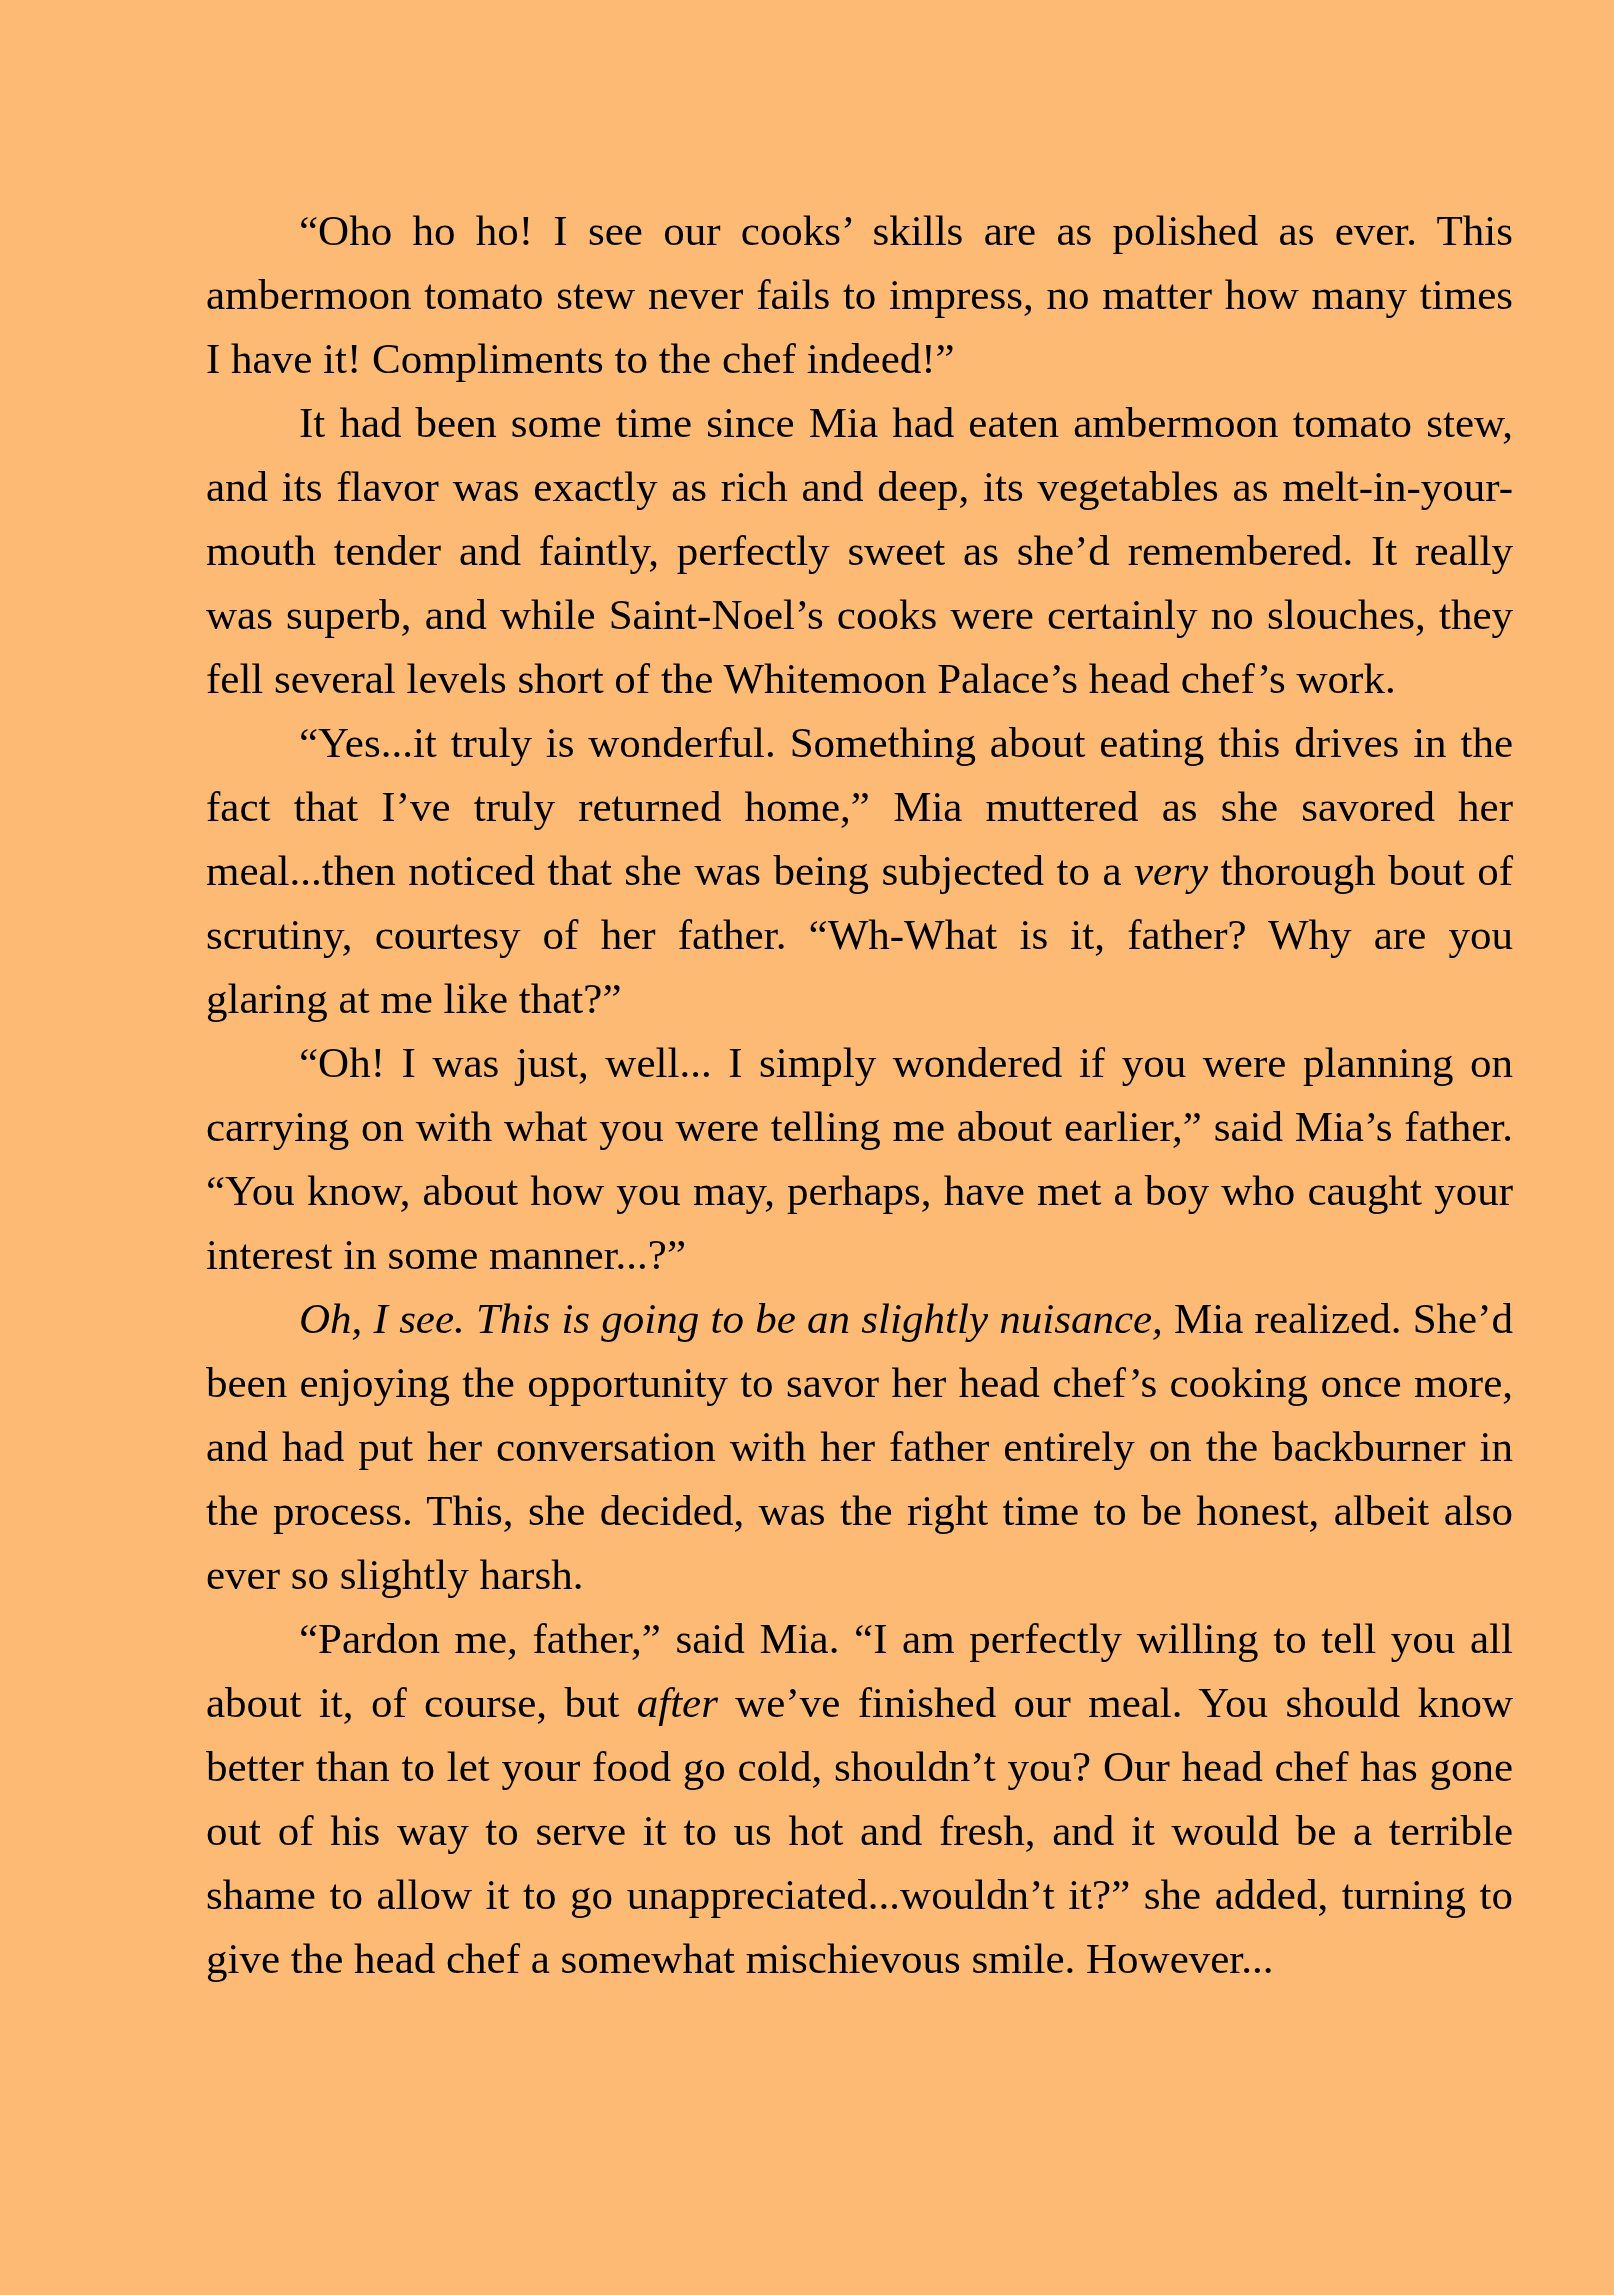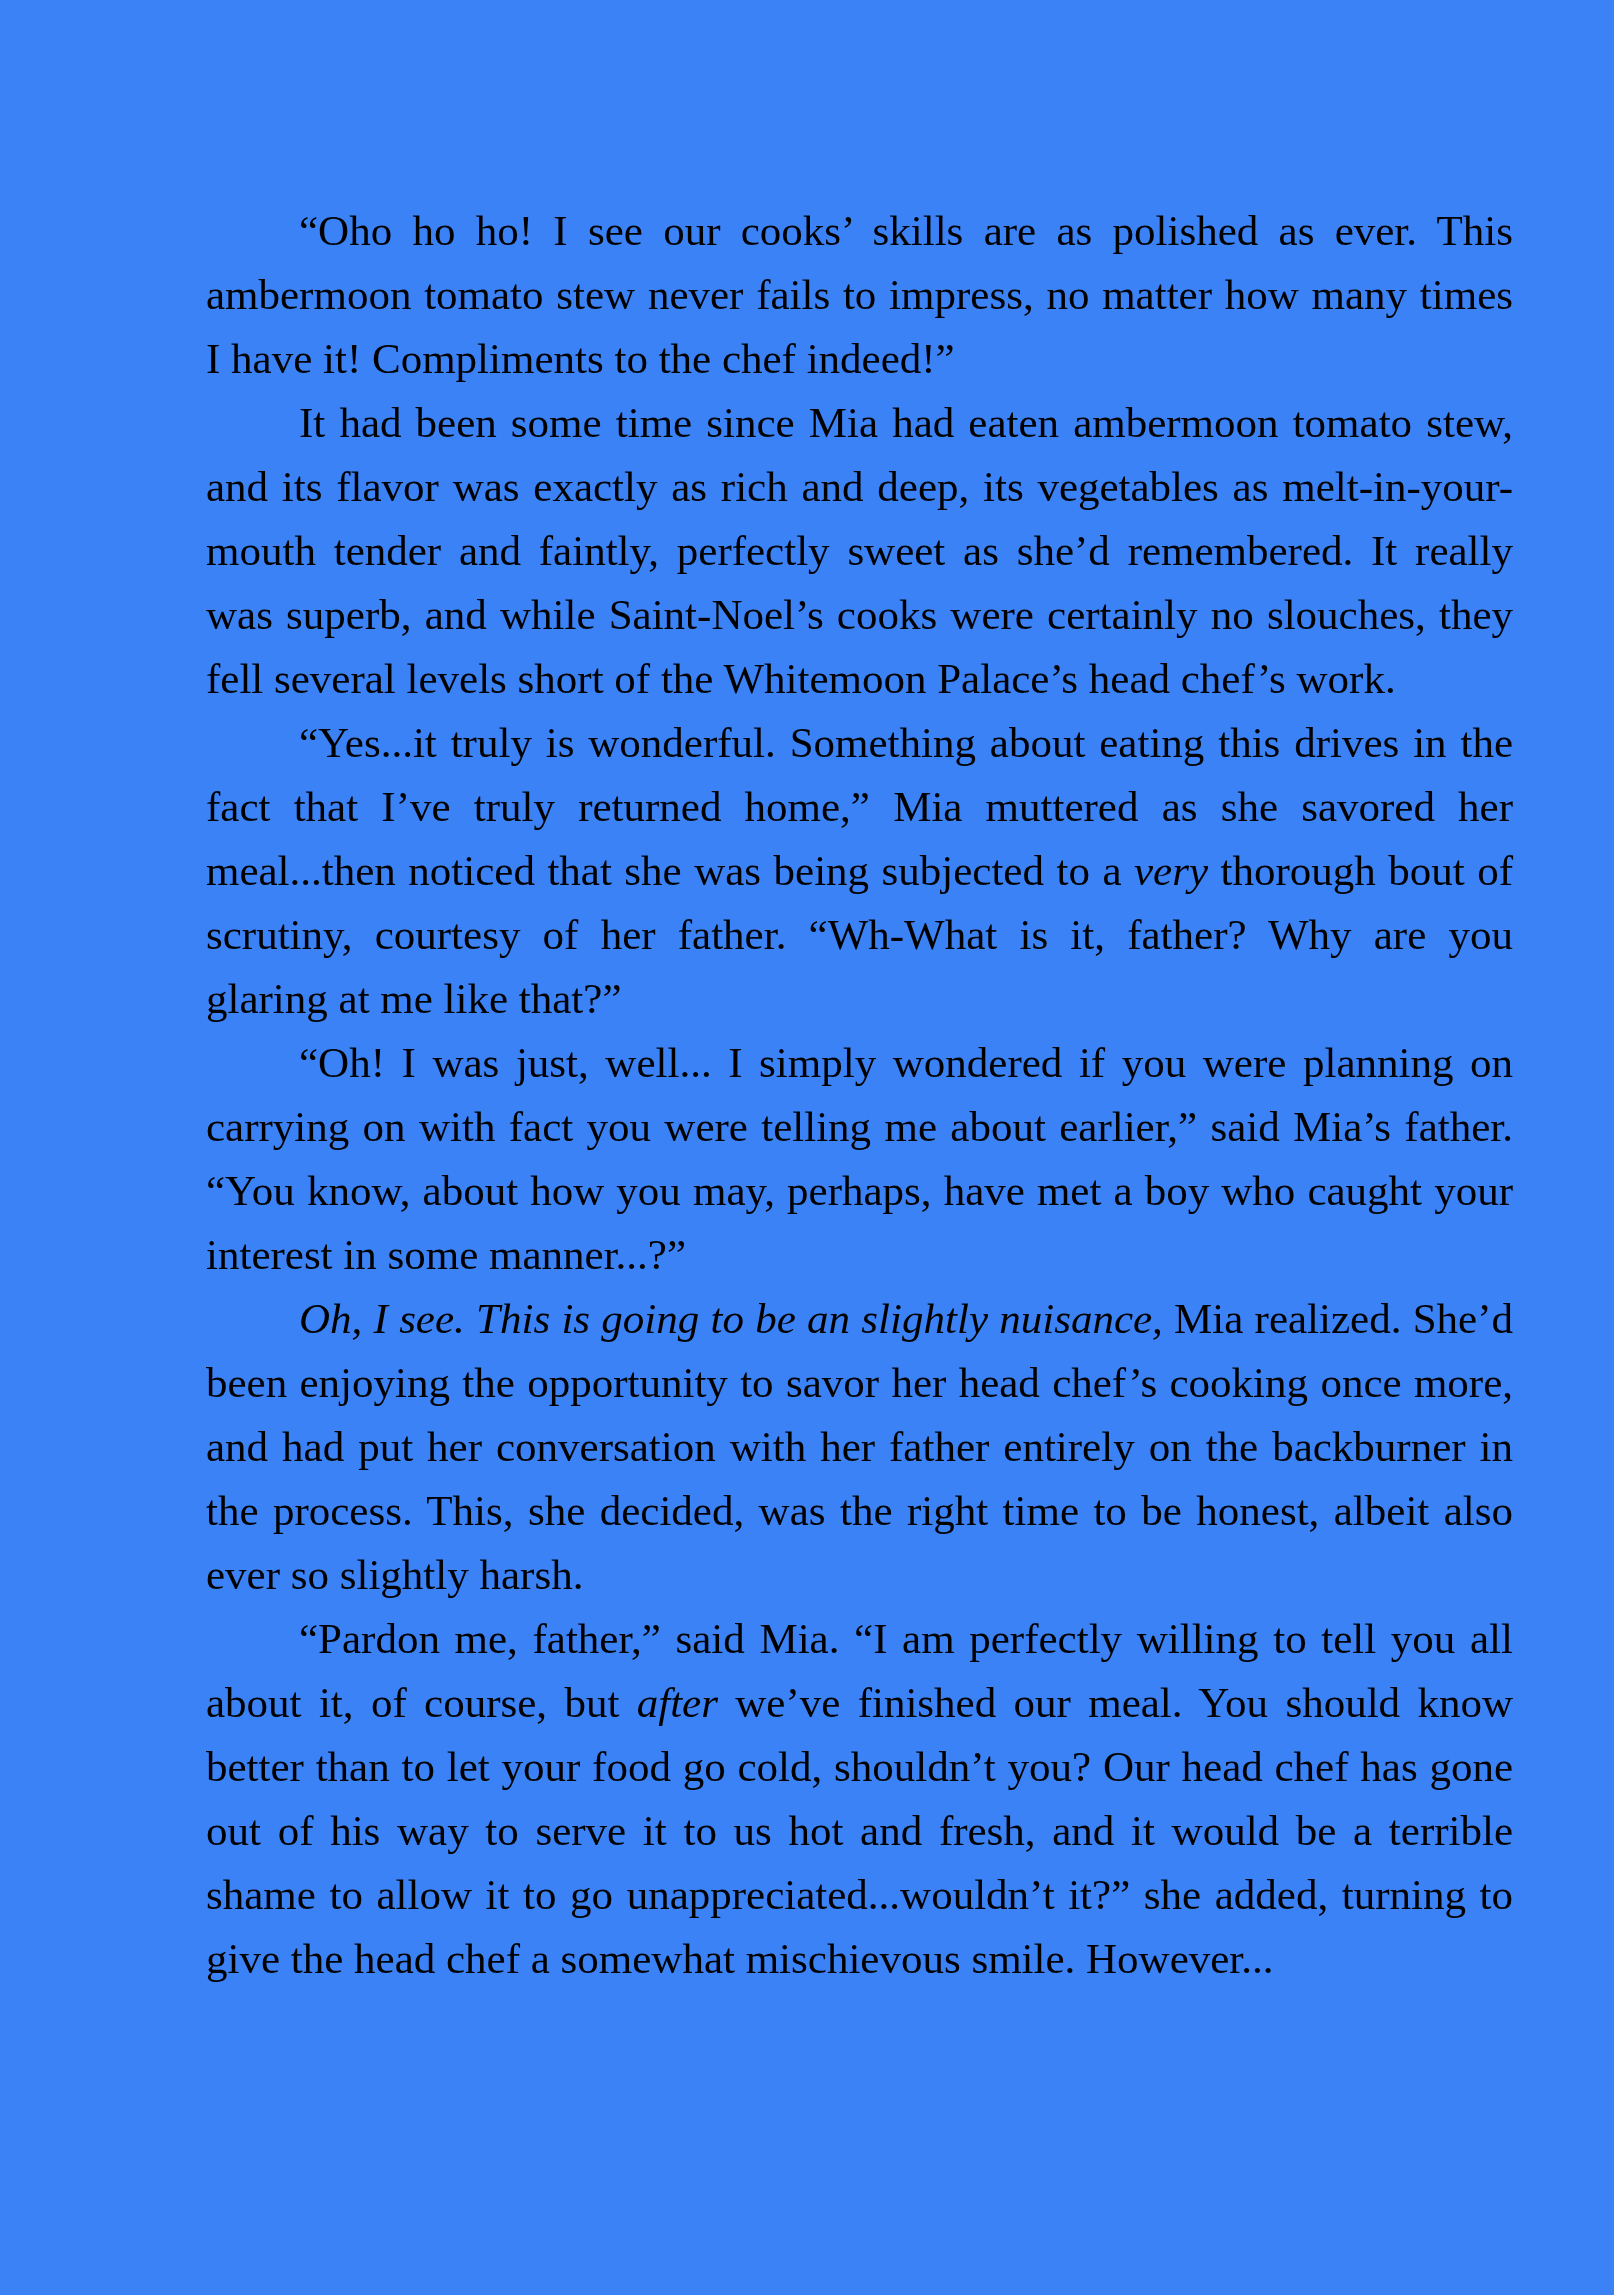--- a/index.html
+++ b/index.html
@@ -9,21 +9,21 @@
   body {
     width: 1614px;
     height: 2295px;
     background: #ffffff;
     overflow: hidden;
   }
   .page {
     position: relative;
     width: 1614px;
     height: 2295px;
-    background: #3b82f6;
+    background: #fdba74;
   }
   .text-block {
     position: absolute;
     left: 206px;
     top: 199px;
     width: 1307px;
     font-family: "Liberation Serif", "DejaVu Serif", serif;
     color: #000000;
   }
   .text-block p {
@@ -42,18 +42,18 @@
   }
 </style>
 </head>
 <body>
 
 <main class="page">
   <section class="text-block" id="text-block">
       <p><span>“Oho ho ho! I see our cooks’ skills are as polished as ever. This ambermoon tomato stew never fails to impress, no matter how many times I have it! Compliments to the chef indeed!”</span></p>
       <p><span>It had been some time since Mia had eaten ambermoon tomato stew, and its flavor was exactly as rich and deep, its vegetables as melt-in-your-mouth tender and faintly, perfectly sweet as she’d remembered. It really was superb, and while Saint-Noel’s cooks were certainly no slouches, they fell several levels short of the Whitemoon Palace’s head chef’s work.</span></p>
       <p><span>“Yes...it truly is wonderful. Something about eating this drives in the fact that I’ve truly returned home,” Mia muttered as she savored her meal...then noticed that she was being subjected to a </span><em>very</em><span> thorough bout of scrutiny, courtesy of her father. “Wh-What is it, father? Why are you glaring at me like that?”</span></p>
-      <p><span>“Oh! I was just, well... I simply wondered if you were planning on carrying on with fact you were telling me about earlier,” said Mia’s father. “You know, about how you may, perhaps, have met a boy who caught your interest in some manner...?”</span></p>
+      <p><span>“Oh! I was just, well... I simply wondered if you were planning on carrying on with what you were telling me about earlier,” said Mia’s father. “You know, about how you may, perhaps, have met a boy who caught your interest in some manner...?”</span></p>
       <p><em>Oh, I see. This is going to be an slightly nuisance,</em><span> Mia realized. She’d been enjoying the opportunity to savor her head chef’s cooking once more, and had put her conversation with her father entirely on the backburner in the process. This, she decided, was the right time to be honest, albeit also ever so slightly harsh.</span></p>
       <p><span>“Pardon me, father,” said Mia. “I am perfectly willing to tell you all about it, of course, but </span><em>after</em><span> we’ve finished our meal. You should know better than to let your food go cold, shouldn’t you? Our head chef has gone out of his way to serve it to us hot and fresh, and it would be a terrible shame to allow it to go unappreciated...wouldn’t it?” she added, turning to give the head chef a somewhat mischievous smile. However...</span></p>
     </section>
 </main>
 
 
 </body></html>

